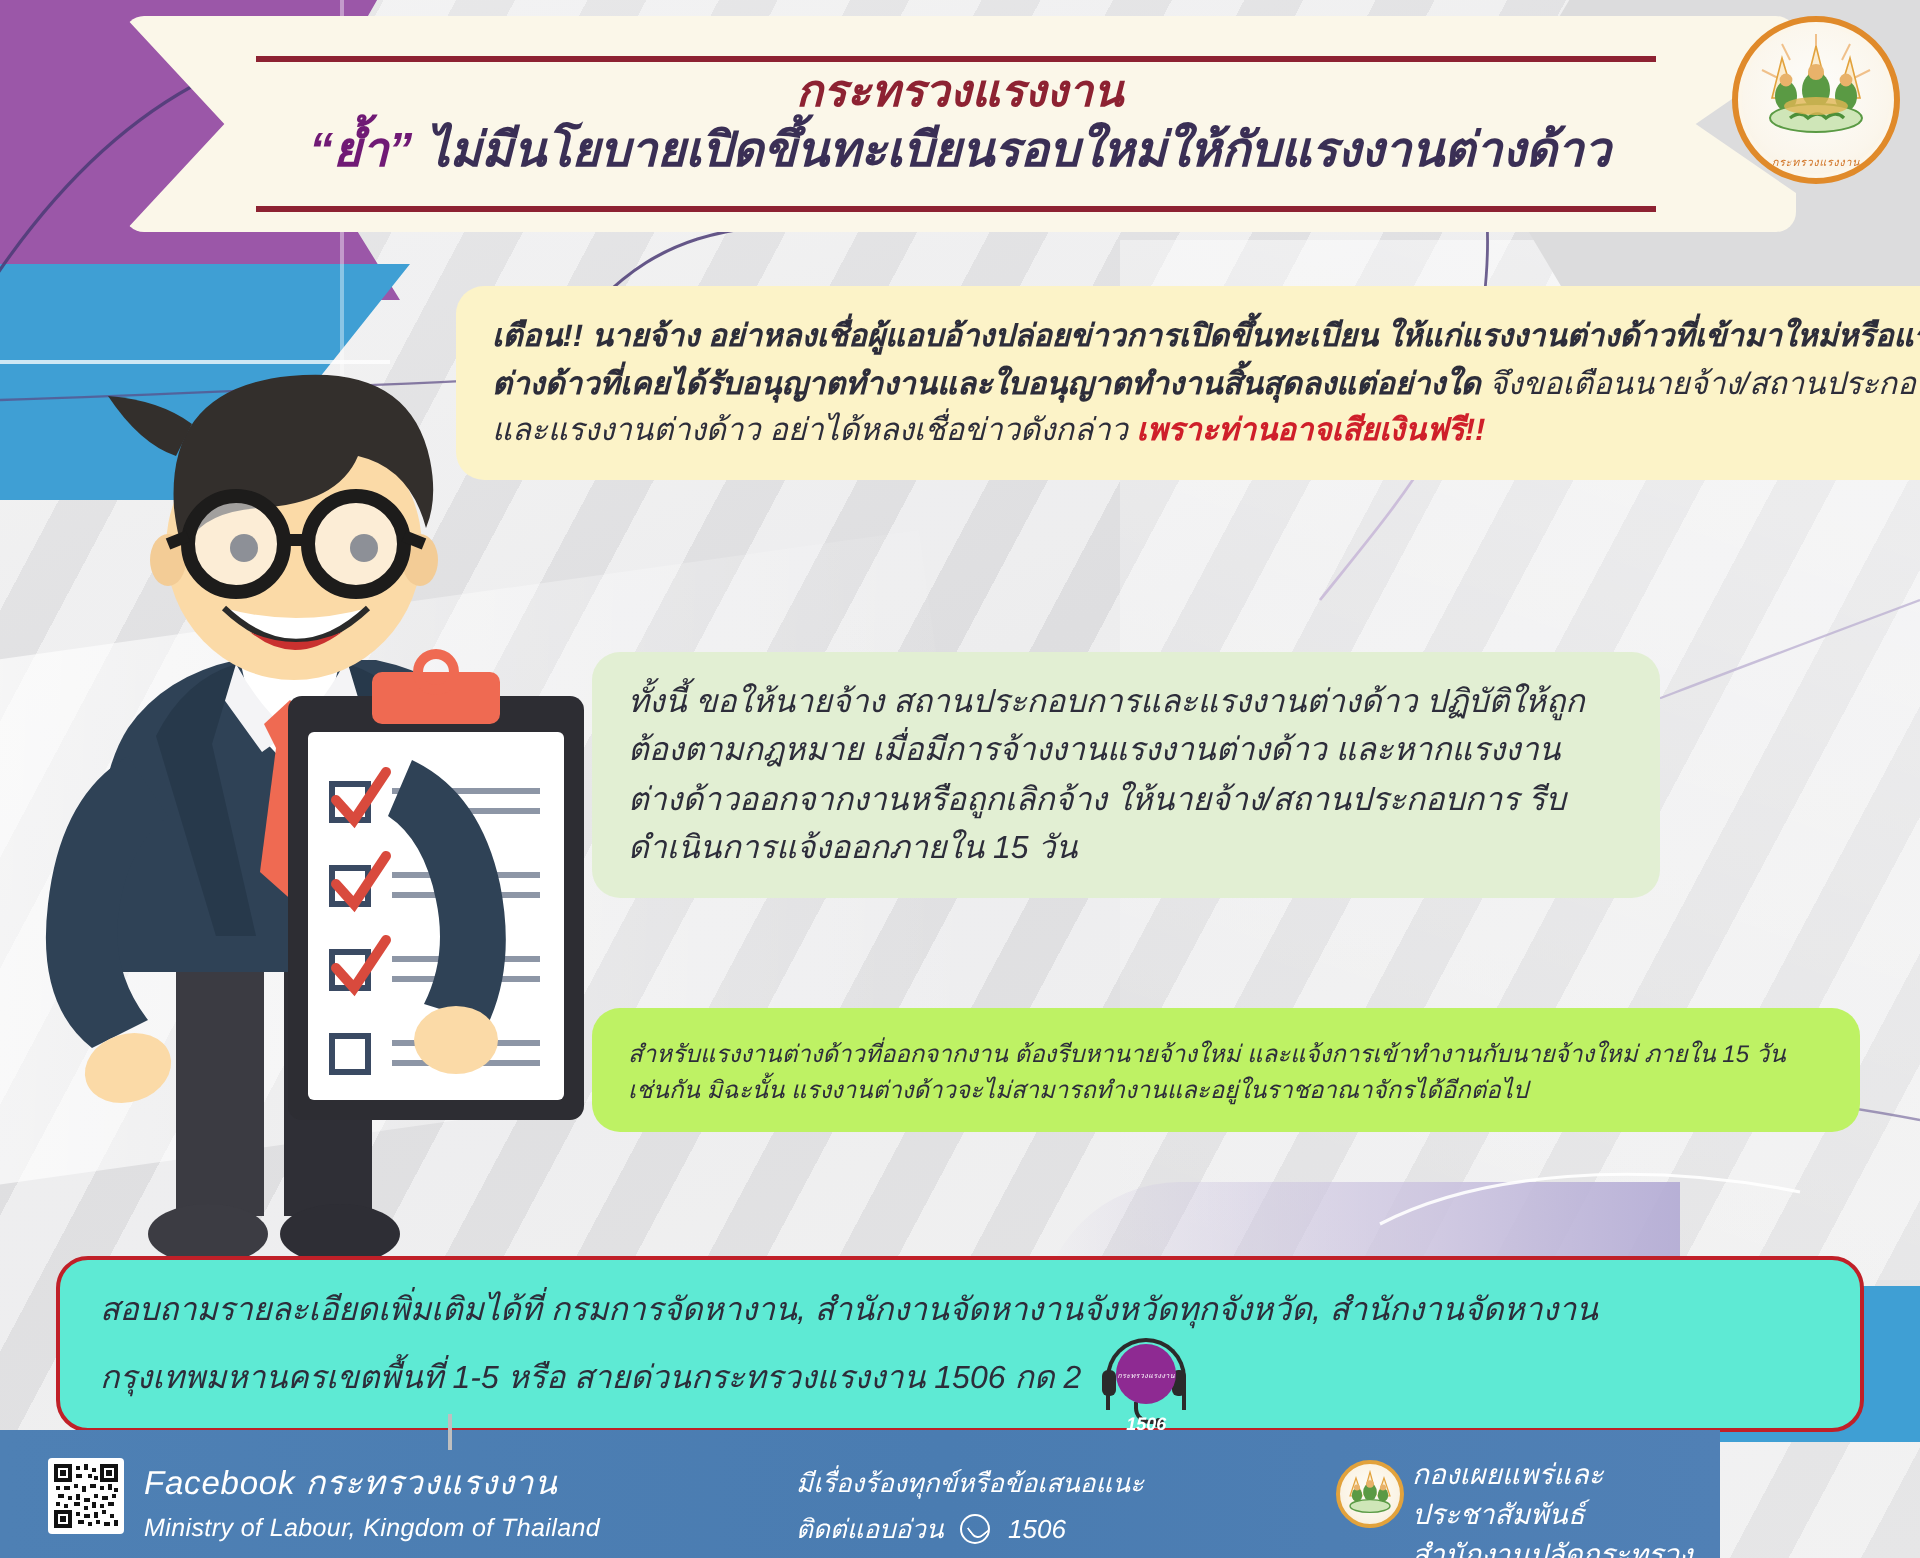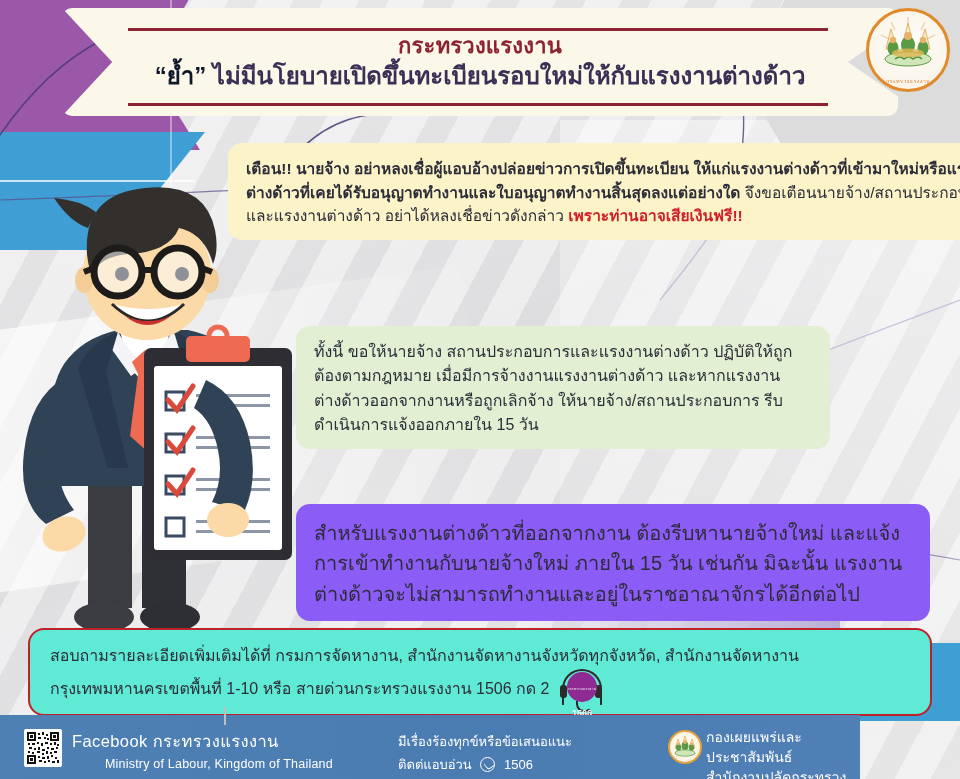--- a/index.html
+++ b/index.html
@@ -6,20 +6,21 @@
   * { margin:0; padding:0; box-sizing:border-box; }
   html,body{ background:#ffffff; }
   body{
     font-family:"Liberation Sans","DejaVu Sans",sans-serif;
   }
   #poster{
     position:relative;
     width:960px; height:779px;
     overflow:hidden;
     background:#e3e3e4;
+    font-style:italic;
   }
 
   
   .bg-base{
     position:absolute; inset:0;
     background:linear-gradient(160deg,#e9e9ea 0%,#dedee0 45%,#e6e6e7 100%);
   }
   .bg-stripes{
     position:absolute; inset:0;
     background:repeating-linear-gradient(
@@ -100,21 +101,21 @@
   }
   .rule-top{ position:absolute; left:128px; top:28px; width:700px; }
   .rule-bot{ position:absolute; left:128px; top:103px; width:700px; }
   .title-1{
     font-size:22px; color:#8d2232; font-weight:bold; line-height:1.15;
     letter-spacing:.2px;
   }
   .title-2{
     font-size:24px; color:#3a2f55; font-weight:bold; line-height:1.25; margin-top:2px;
   }
-  .title-2 .em{ color:#0f172a; }
+  .title-2 .em{ color:#701a75; }
 
   
   .seal{
     position:absolute; right:10px; top:8px; width:84px; height:84px; border-radius:50%;
     background:radial-gradient(circle at 50% 45%,#fdfdfb 0%,#fbf6ec 62%,#f6eddb 100%);
     border:3px solid #e08a2a;
     box-shadow:0 0 0 2px #fcf6ea inset;
     overflow:hidden;
   }
   .seal-txt{
@@ -137,22 +138,22 @@
   }
   #box-warn .b{ font-weight:bold; }
   #box-warn .red{ color:#cf1f2a; font-weight:bold; }
   #box-green{
     left:296px; top:326px; width:534px;
     background:#e2efd3;
     font-size:16px;
   }
   #box-blue{
     left:296px; top:504px; width:634px;
-    background:#8b5cf6;
-    font-size:20px;
+    background:#bef264;
+    font-size:12px;
   }
 
   
   #box-contact{
     position:absolute; left:28px; top:628px; width:904px; height:88px;
     background:#5eead4; border:2.5px solid #c02028; border-radius:16px;
     padding:13px 20px; font-size:16px; color:#2d2d3a; line-height:1.62;
   }
   .badge1506{
     display:inline-block; vertical-align:middle; position:relative;
@@ -183,21 +184,21 @@
     position:absolute; left:0; bottom:0; width:860px; height:64px;
     background:linear-gradient(90deg,#4e80b4 0%,#4a7cb1 55%,#5080b5 100%);
     color:#ffffff;
   }
   .qr{
     position:absolute; left:24px; top:14px; width:38px; height:38px;
     background:#fff; padding:2px; border-radius:2px;
   }
   .fb-text{ position:absolute; left:72px; top:13px; }
   .fb-line1{ font-size:16.5px; letter-spacing:.4px; }
-  .fb-line2{ font-size:12.5px; margin-top:3px; letter-spacing:.2px;margin-left:33px; }
+  .fb-line2{ font-size:12.5px; margin-top:3px; letter-spacing:.2px; }
   .complain{ position:absolute; left:398px; top:16px; font-size:13px; line-height:1.75; }
   .hotline-ic{
     display:inline-block; width:15px; height:15px; border-radius:50%;
     border:1.4px solid #fff; vertical-align:-3px; margin:0 5px; position:relative;
   }
   .hotline-ic:after{
     content:""; position:absolute; left:4px; top:3.5px; width:7px; height:7px;
     border-left:1.6px solid #fff; border-bottom:1.6px solid #fff;
     border-bottom-left-radius:4px; transform:rotate(-38deg);
   }
@@ -368,21 +369,21 @@
     <p>ทั้งนี้ ขอให้นายจ้าง สถานประกอบการและแรงงานต่างด้าว ปฏิบัติให้ถูกต้องตามกฎหมาย  เมื่อมีการจ้างงานแรงงานต่างด้าว และหากแรงงานต่างด้าวออกจากงานหรือถูกเลิกจ้าง ให้นายจ้าง/สถานประกอบการ  รีบดำเนินการแจ้งออกภายใน 15 วัน</p>
   </div>
 
   <div class="box" id="box-blue">
     <p>สำหรับแรงงานต่างด้าวที่ออกจากงาน ต้องรีบหานายจ้างใหม่ และแจ้งการเข้าทำงานกับนายจ้างใหม่ ภายใน 15 วัน เช่นกัน  มิฉะนั้น แรงงานต่างด้าวจะไม่สามารถทำงานและอยู่ในราชอาณาจักรได้อีกต่อไป</p>
   </div>
 
   <div id="box-contact">
     <div>สอบถามรายละเอียดเพิ่มเติมได้ที่ กรมการจัดหางาน, สำนักงานจัดหางานจังหวัดทุกจังหวัด, สำนักงานจัดหางาน</div>
     <div>
-      <span>กรุงเทพมหานครเขตพื้นที่ 1-10 หรือ สายด่วนกระทรวงแรงงาน 1506 กด 2</span>
+      <span>กรุงเทพมหานครเขตพื้นที่ 1-5 หรือ สายด่วนกระทรวงแรงงาน 1506 กด 2</span>
       <span class="badge1506">
         <span class="headset"></span>
         <span class="ear ear-l"></span>
         <span class="ear ear-r"></span>
         <span class="mic"></span>
         <span class="mic-dot"></span>
         <span class="badge-circle">
           <span class="badge-top">กระทรวงแรงงาน</span>
           <span class="badge-num">1506</span>
           <span class="badge-sub">กด 2</span>

